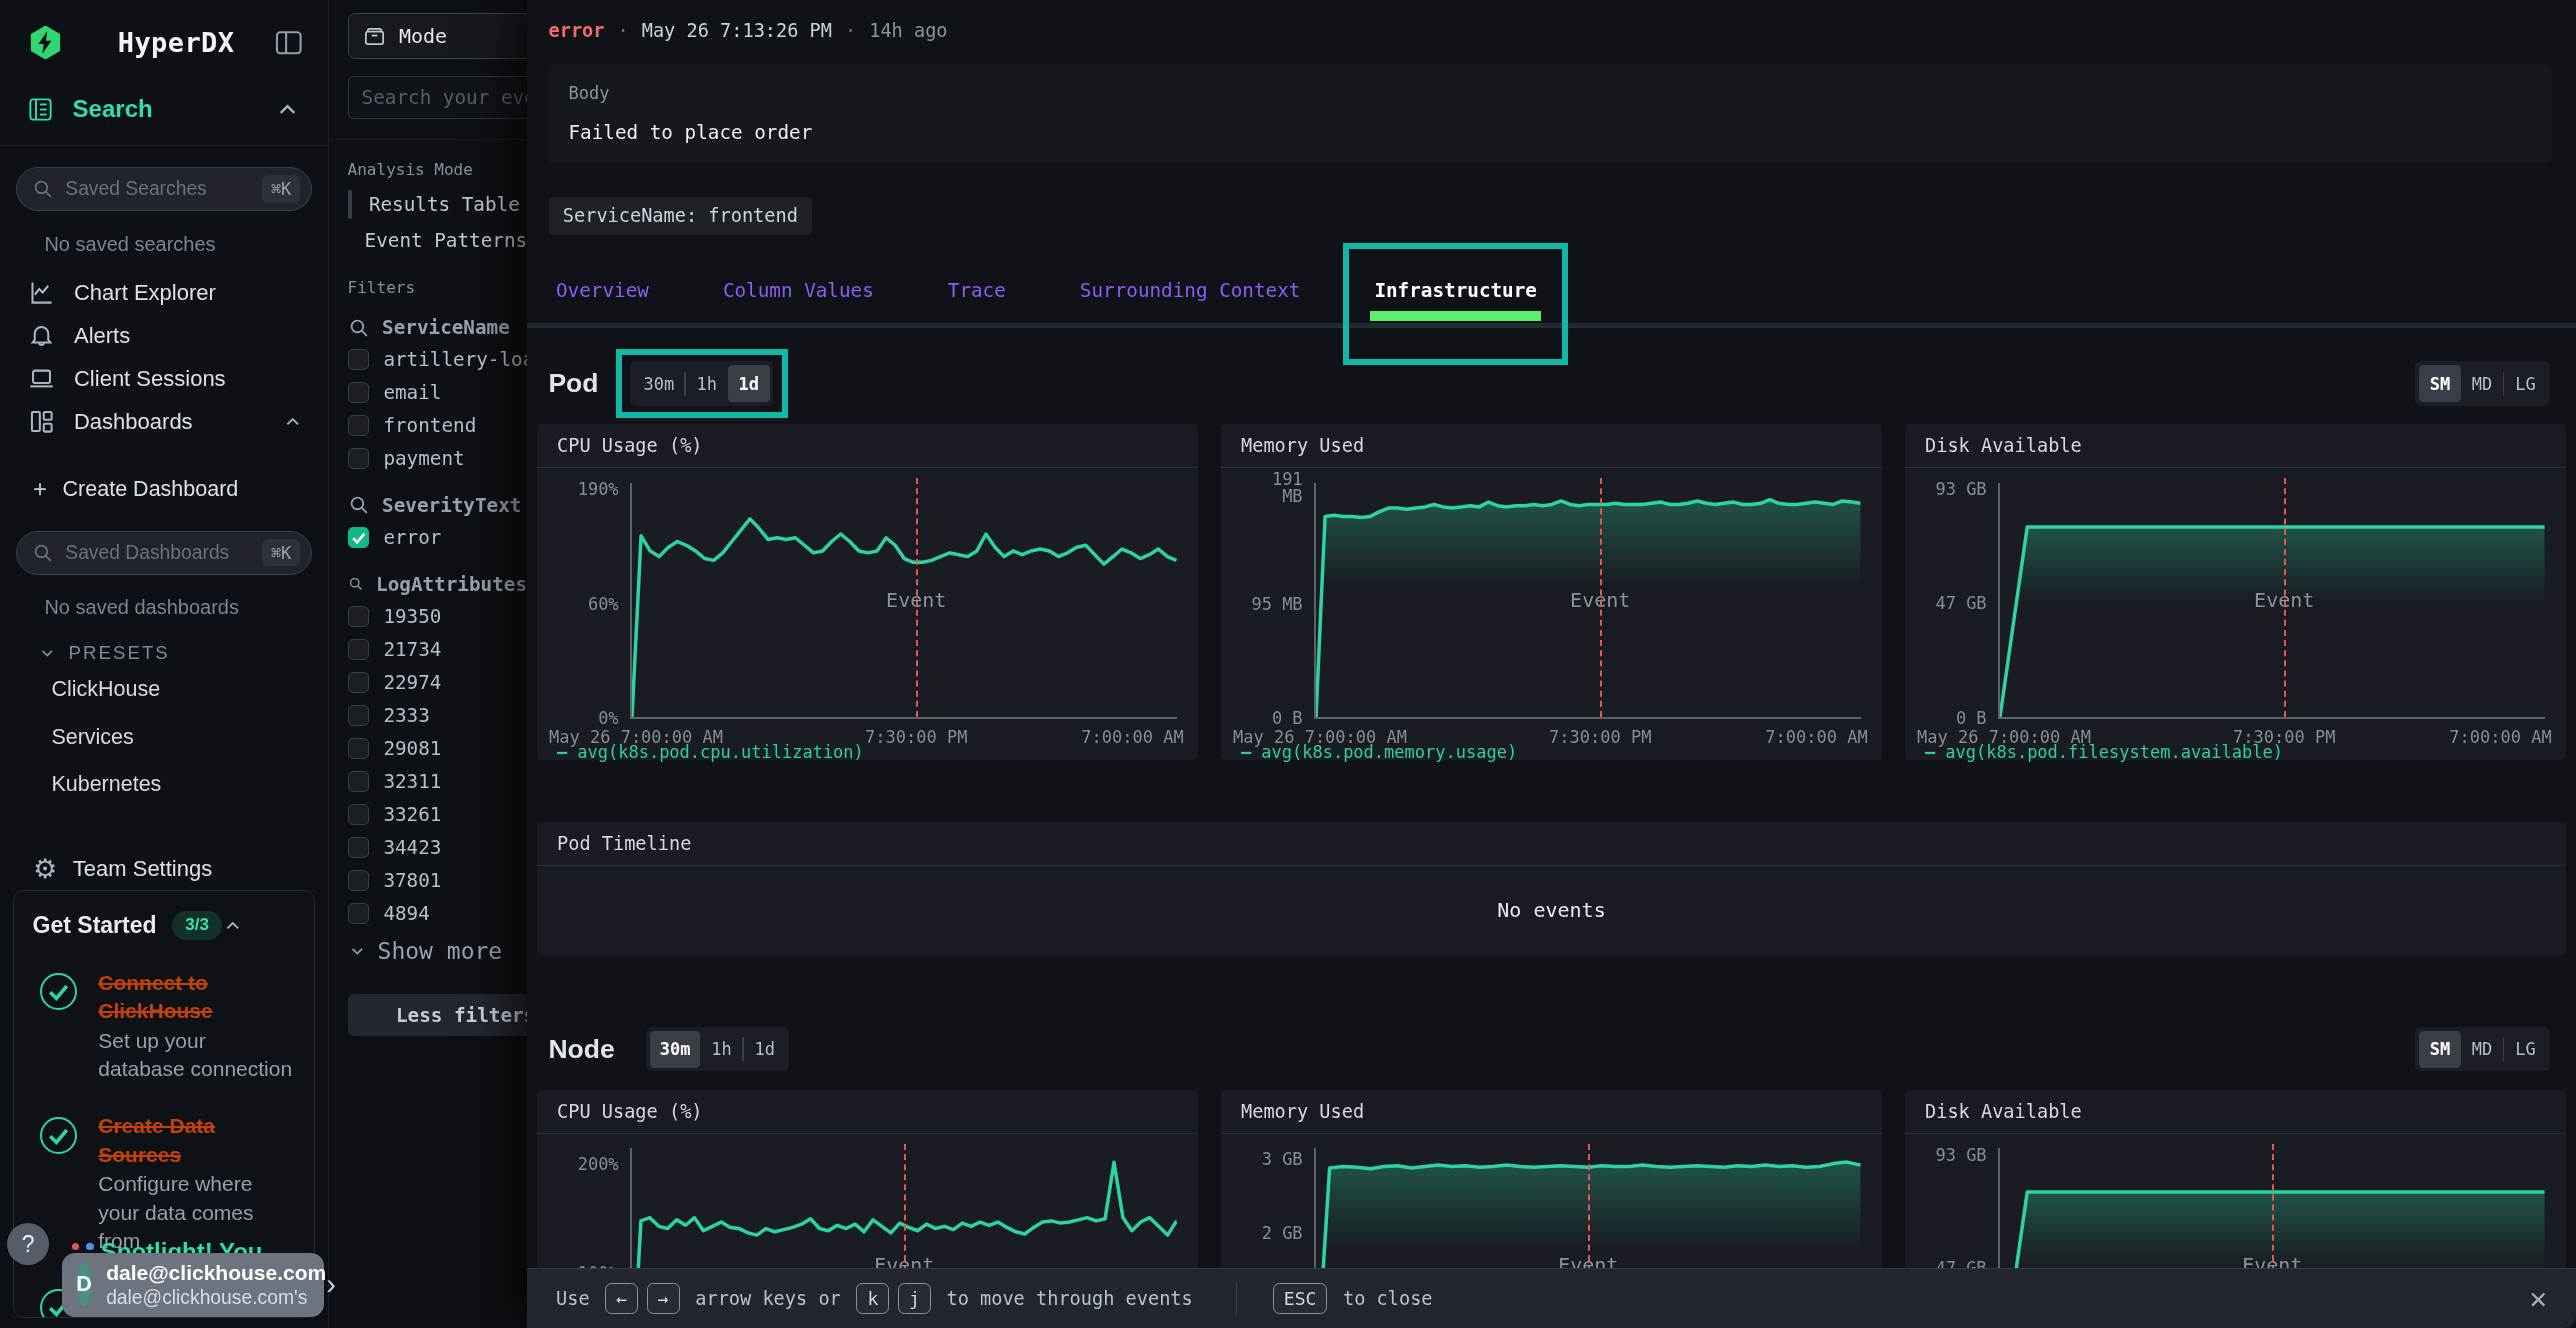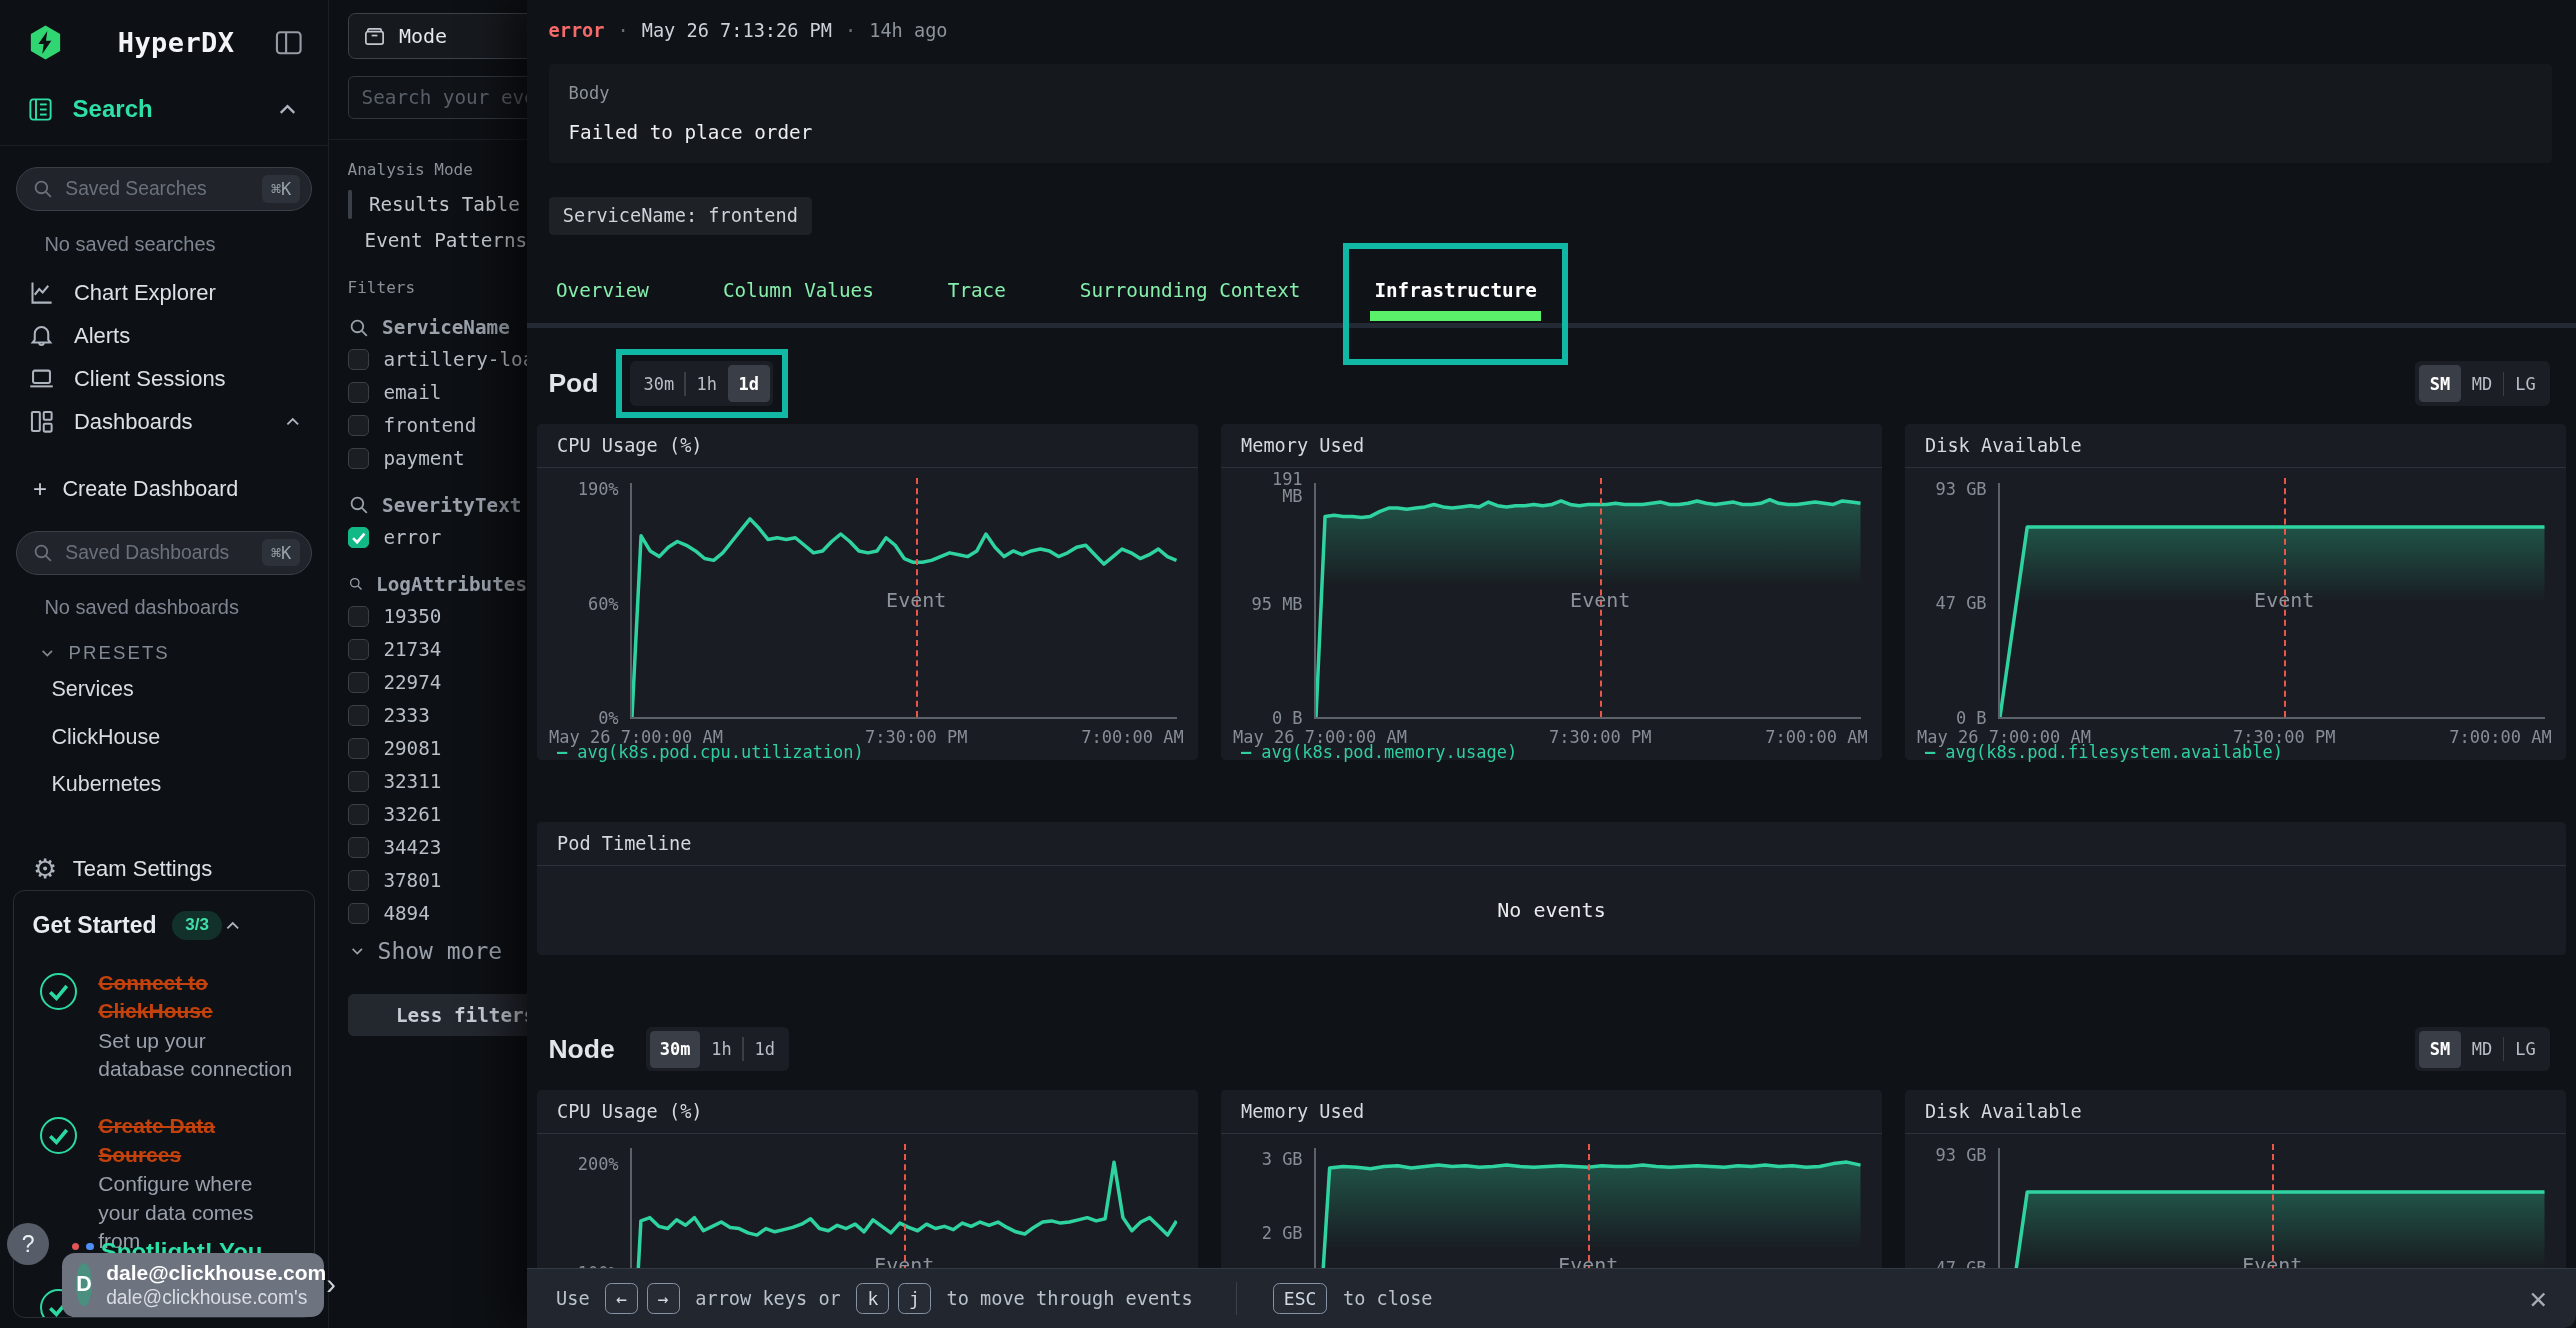--- a/index.html
+++ b/index.html
@@ -85,21 +85,21 @@
   .evt-header { display:flex; align-items:center; gap:13px; padding:20px 0 0 21.5px; font-size:18.6px; }
   .evt-sev { color:#f66a6a; font-weight:bold; }
   .evt-dot { color:#6b7077; }
   .evt-ts { color:#cdd2d9; }
   .evt-rel { color:#8d939b; }
   .body-card { margin:23px 24px 0 21.5px; background:#15181d; border-radius:4.3px; padding:18.6px 20px; }
   .body-label { color:#8d939b; font-size:17px; }
   .body-value { color:#eceef1; font-size:19.3px; margin-top:18.6px; }
   .svc-chip { display:inline-block; margin:34px 0 0 21.5px; background:#1e2126; border-radius:4.3px; color:#ced3da; font-size:18.6px; padding:8.6px 14.3px; }
   .tabs-row { display:flex; gap:74px; margin-top:27px; padding-left:29px; border-bottom:5px solid #232a33; position:relative; }
-  .tab { font-size:19.3px; color:#86efac; padding:17px 0 21.5px 0; position:relative; cursor:pointer; }
+  .tab { font-size:19.3px; color:#8b5cf6; padding:17px 0 21.5px 0; position:relative; cursor:pointer; }
   .tab.active { color:#ffffff; font-weight:bold; }
   .tab.active .tab-underline { position:absolute; left:-4.3px; right:-4.3px; bottom:2.9px; height:9.3px; background:#5bf06a; }
   .annot { position:absolute; border:6.4px solid #12b8a6; pointer-events:none; z-index:20; }
   .tab-annot { top:-18.6px; bottom:-42px; left:-31.5px; right:-31.5px; }
 
   .section-header { display:flex; align-items:center; margin:33px 26px 0 11.4px; }
   .section-title { font-size:26.5px; font-weight:bold; color:#e2e6ea; font-family:"Liberation Sans",sans-serif; }
   .seg-wrap { position:relative; margin-left:31.5px; }
   .seg { display:flex; align-items:center; background:#1b1e24; border-radius:5.7px; padding:3.6px; }
   .seg-opt { min-width:42px; height:37px; display:flex; align-items:center; justify-content:center; font-size:17px; color:#b9bec6; padding:0 10px; border-radius:4.3px; position:relative; cursor:pointer; }
@@ -254,22 +254,22 @@
 
     <div class="presets-row">
       <span class="nav-ic" style="width:18.6px;height:18.6px;margin:0">
         <svg viewBox="0 0 24 24" fill="none" stroke="#828a95" stroke-width="2.2">
             <polyline points="6,9 12,15 18,9"></polyline>
           </svg>
       </span>
       <span class="presets-label">PRESETS</span>
     </div>
     <div id="preset-list">
+  <div class="preset-item">ClickHouse</div>
   <div class="preset-item">Services</div>
-  <div class="preset-item">ClickHouse</div>
   <div class="preset-item">Kubernetes</div>
       </div>
 
     <div class="team-settings">
       <span class="gear-glyph">⚙</span>
       <span class="team-settings-label">Team Settings</span>
     </div>
   </div>
 
   <div class="get-started">

